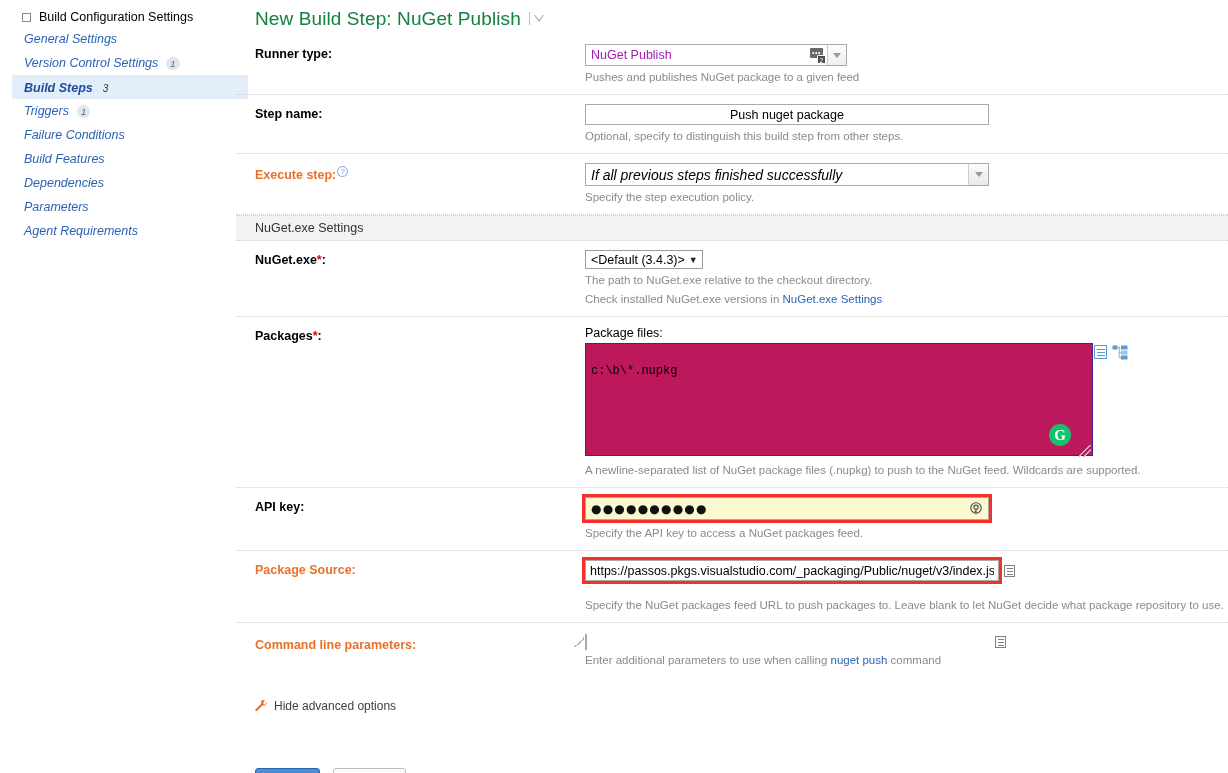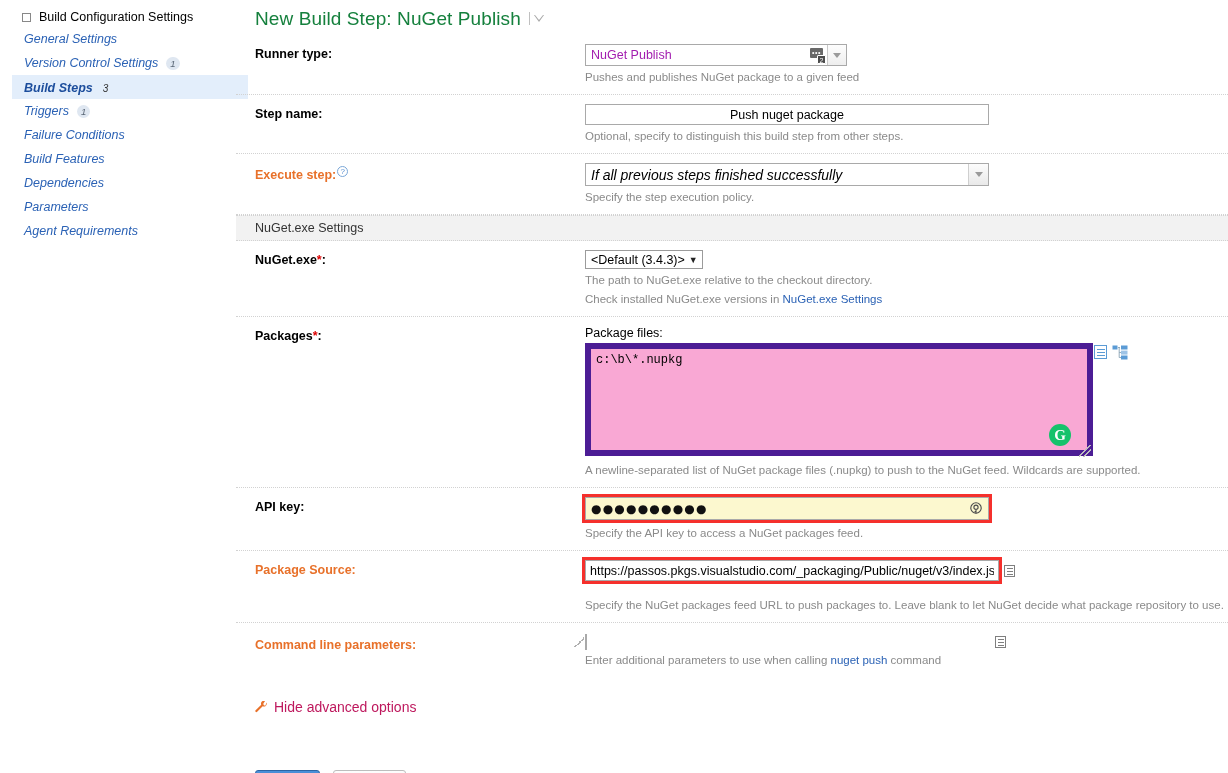--- a/index.html
+++ b/index.html
@@ -260,25 +260,25 @@
     border-bottom: 1px dotted #d2d2d2;
     padding: 5px 0 5px 19px;
     font-size: 12.5px;
     color: #333;
   }
 
   
   .ta-wrap { position: relative; width: 508px; }
   .ta {
     width: 508px; height: 113px;
-    border: 6px solid #4c1d95;
-    background: #f9a8d4;
+    border: 1px solid #4c1d95;
+    background: #be185d;
     font-family: "Liberation Mono", monospace;
     font-size: 12px;
-    padding: 4px 5px;
+    padding: 20px 5px;
     resize: none;
     outline: none;
     color: #000;
     line-height: 15px;
   }
   .ta-icons {
     position: absolute; right: -35px; top: 2px;
     display: flex; gap: 5px;
   }
   .icon-doc {
@@ -369,22 +369,22 @@
   .cmdres {
     position: absolute; right: 2px; bottom: 2px;
     width: 10px; height: 10px;
     background: linear-gradient(135deg, transparent 0 50%, #b0b0b0 50% 60%, transparent 60% 100%);
   }
 
   
   #advanced {
     display: flex; align-items: center;
     padding: 22px 0 0 19px;
-    color: #be185d;
-    font-size: 14px;
+    color: #404040;
+    font-size: 12px;
     cursor: pointer;
   }
   .wrench { margin-right: 6px; display: inline-flex; }
 
   
   #btns {
     display: flex; align-items: center;
     padding: 55px 0 0 19px;
     gap: 13px;
   }

